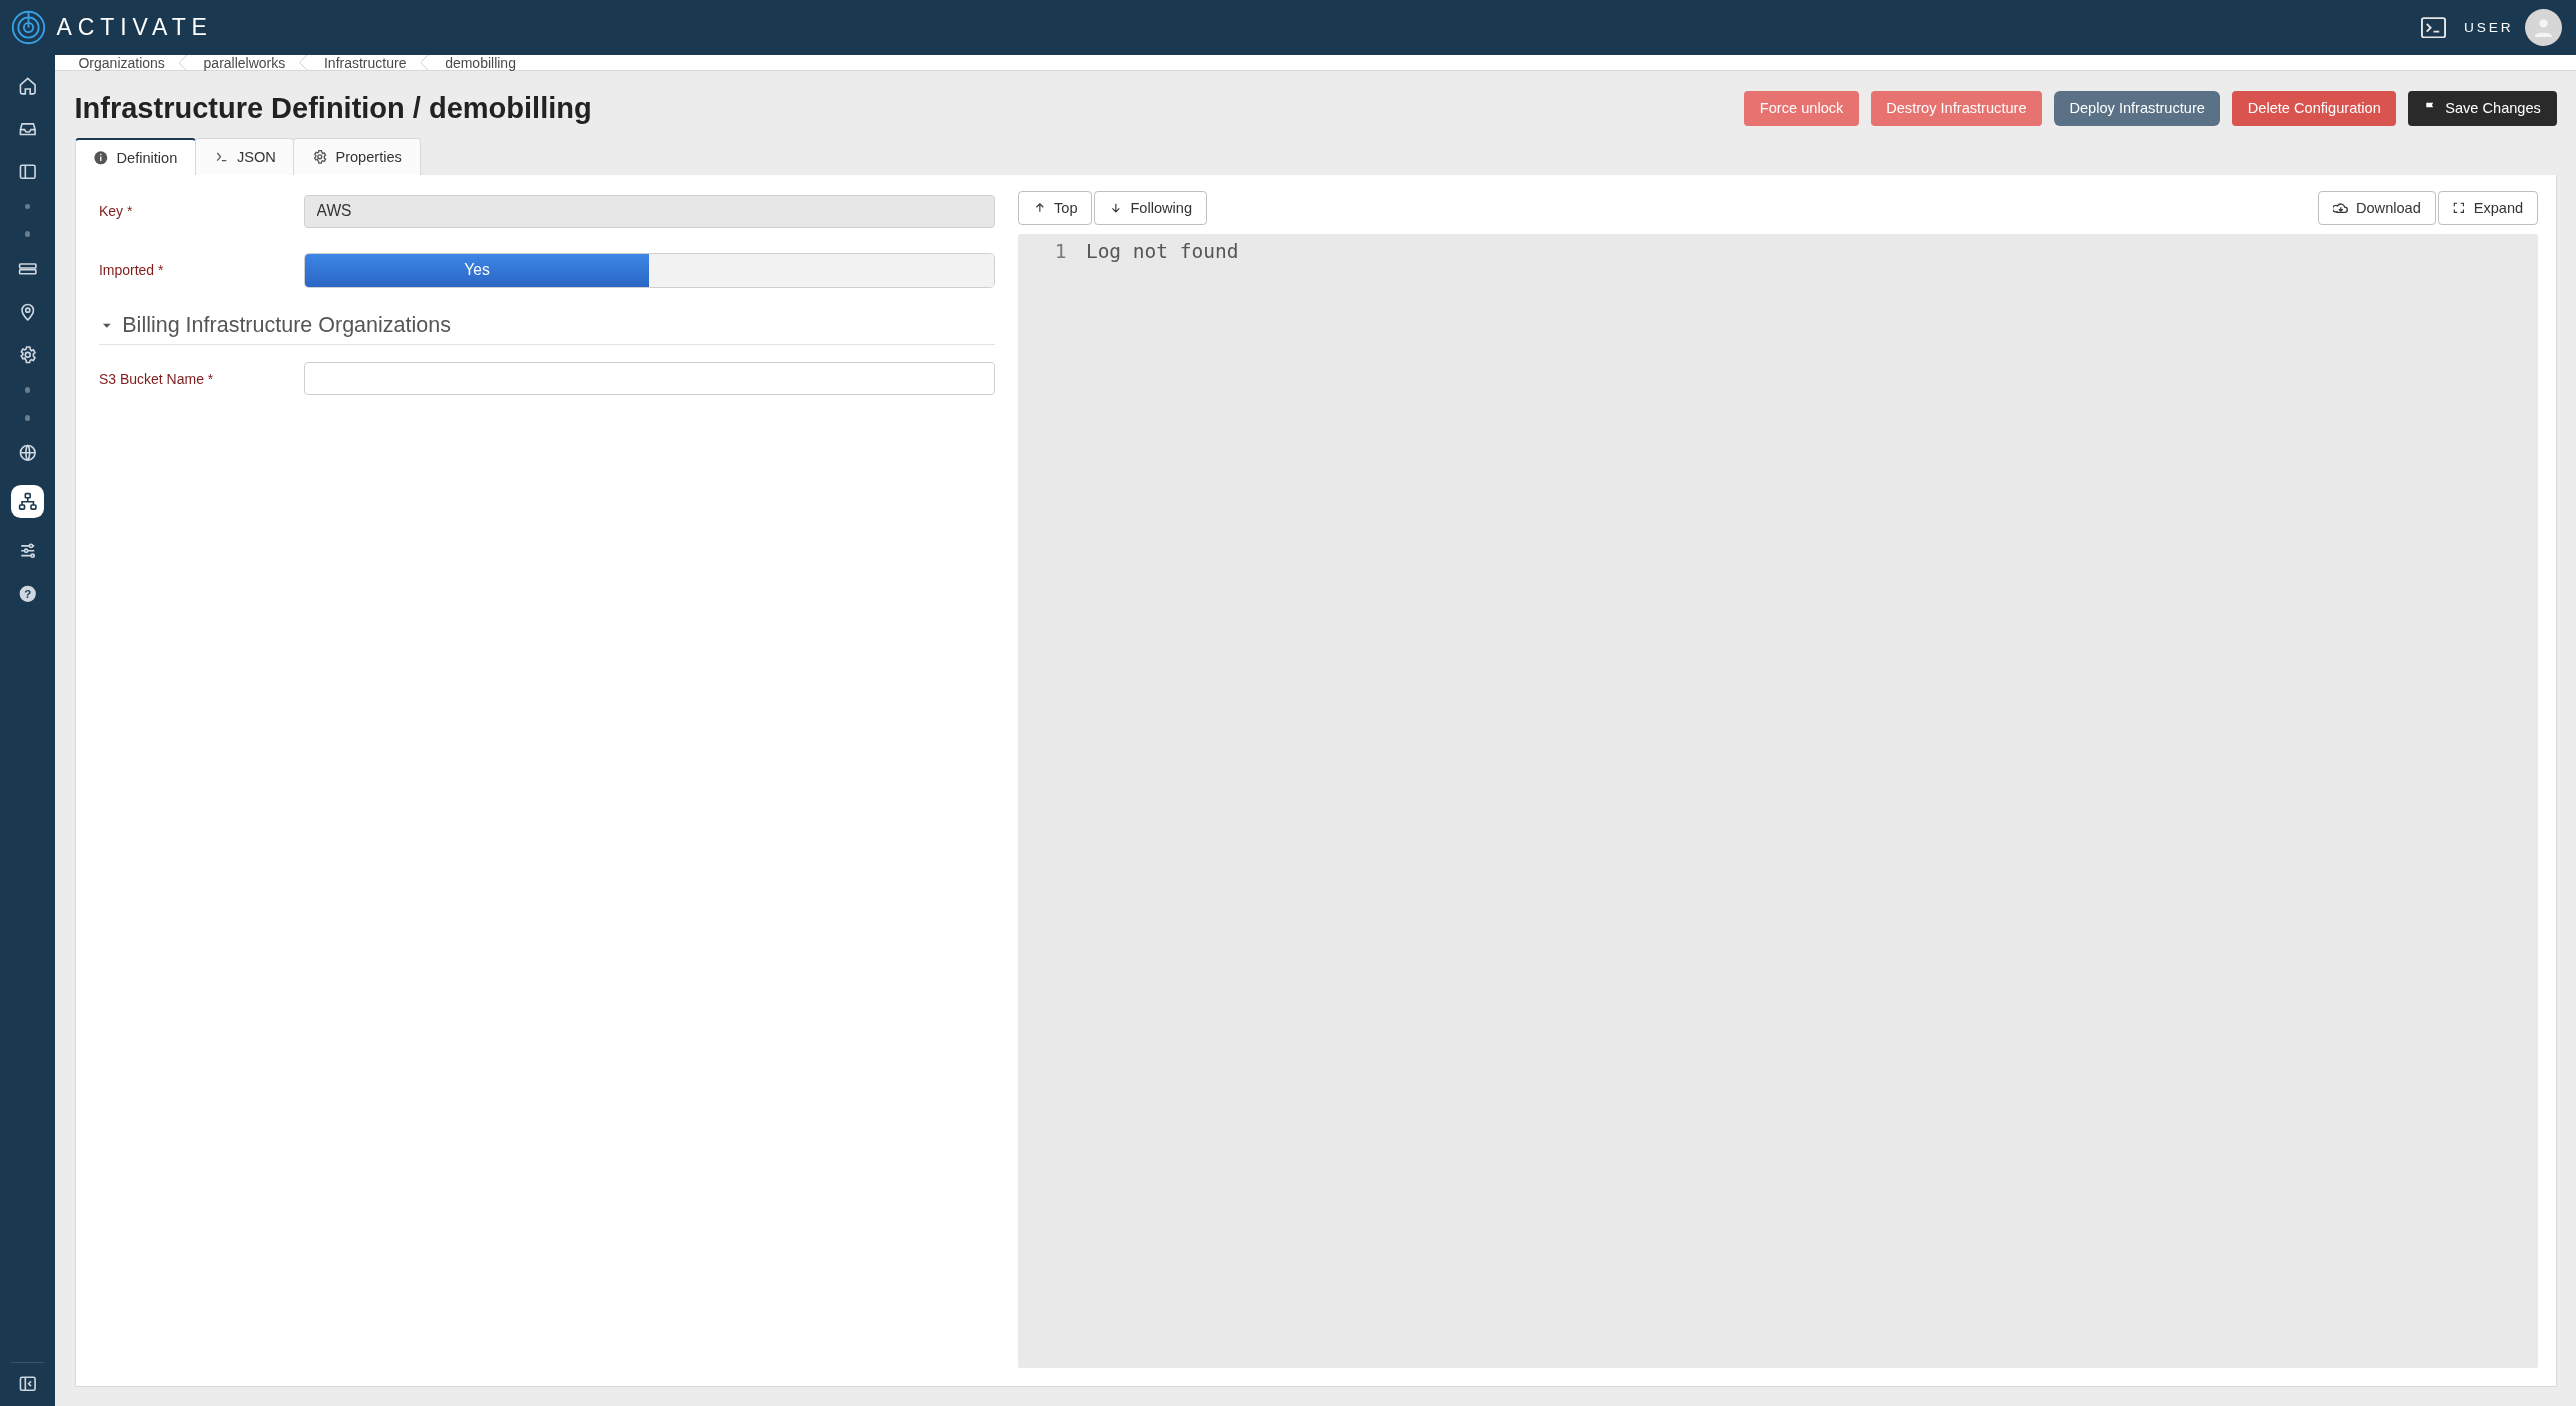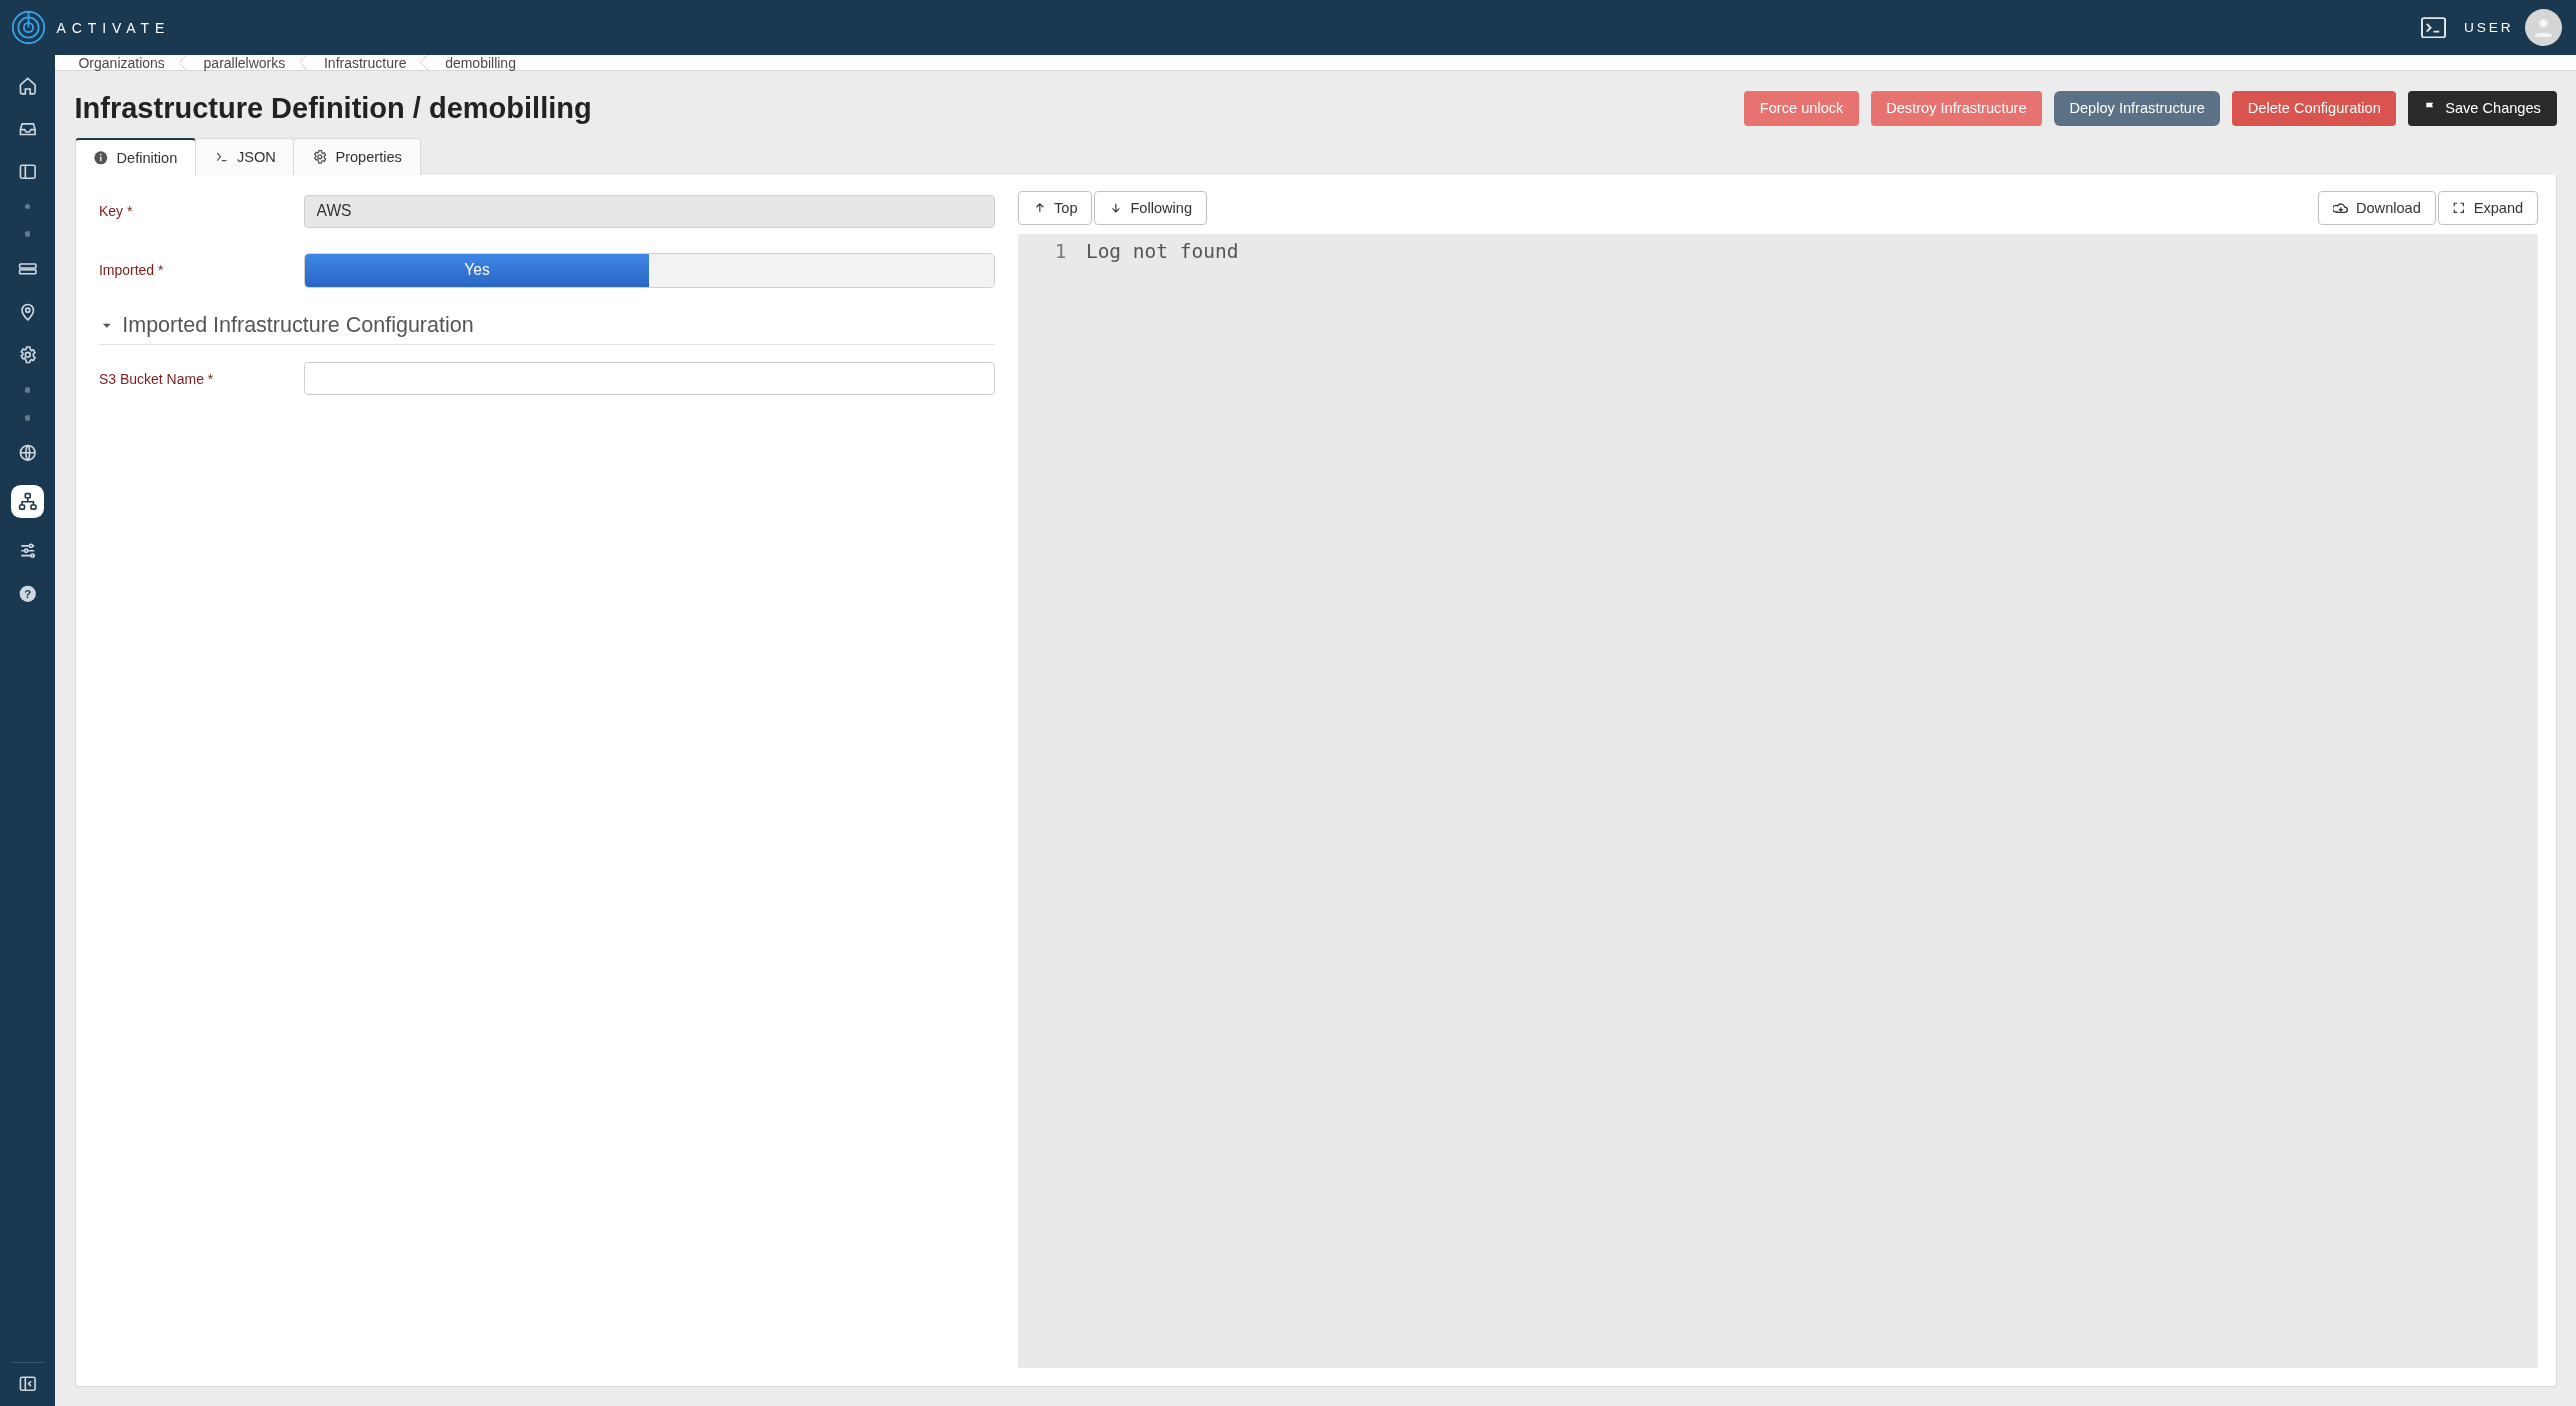--- a/index.html
+++ b/index.html
@@ -30,21 +30,21 @@
   .topbar {
     height: 55px;
     background: var(--navy);
     color: #fff;
     display: flex;
     align-items: center;
     padding: 0 13.7px 0 9.8px;
   }
   .logo {
     display: flex; align-items: center; gap: 9.8px;
-    font-weight: 400; letter-spacing: 5.9px; font-size: 14px;
+    font-weight: 400; letter-spacing: 5.9px; font-size: 23px;
     user-select: none;
   }
   .logo svg { flex: none; }
   .topbar .spacer { flex: 1; }
   .topbar .console-icon,
   .topbar .user-chip,
   .topbar .avatar { display: flex; align-items: center; }
   .topbar .console-icon { margin-right: 17.6px; }
   .topbar .user-chip {
     font-size: 13.7px; letter-spacing: 2.9px; margin-right: 11.7px;
@@ -477,21 +477,21 @@
             </div>
           </div>
         </div>
 
         <div class="section-hdr">
           <span class="icon">
             <svg width="15.6" height="15.6" viewBox="0 0 24 24" fill="#555">
                 <path d="M6 9l6 6 6-6z"></path>
               </svg>
           </span>
-          <span>Imported Infrastructure Configuration</span>
+          <span>Billing Infrastructure Organizations</span>
         </div>
 
         <div class="field">
           <label>S3 Bucket Name *</label>
           <div class="control">
             <input type="text" class="plain" value="" style="">
           </div>
         </div>
       </div>
 

